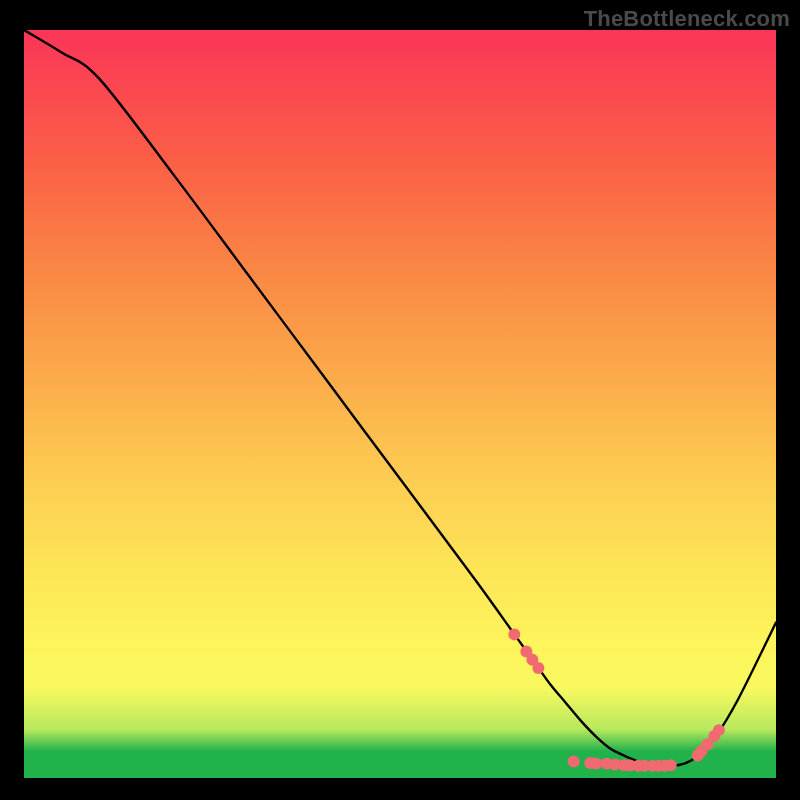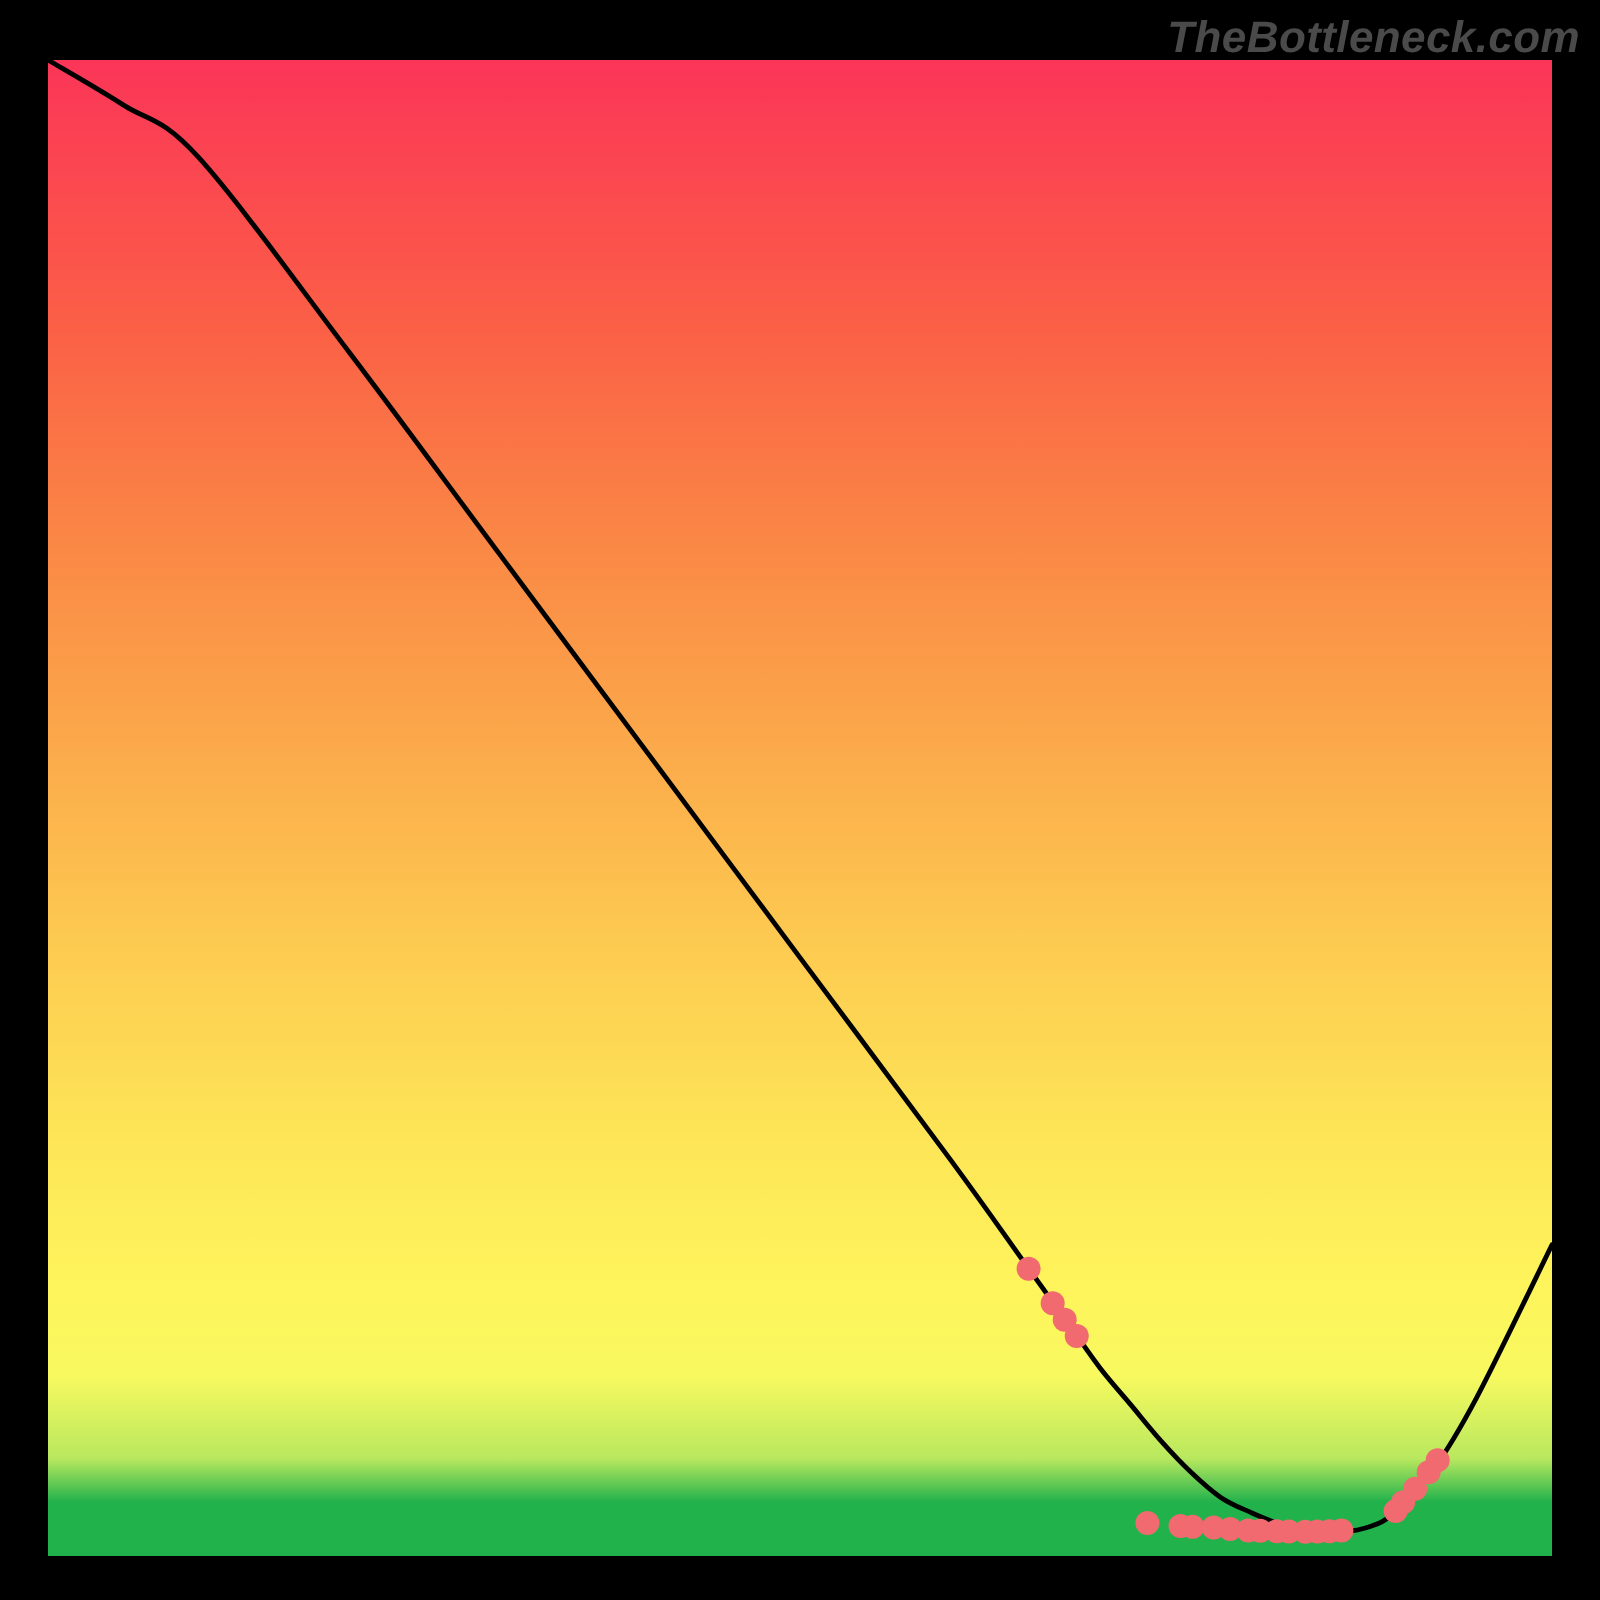--- a/index.html
+++ b/index.html
@@ -1,17 +1,17 @@
 <!DOCTYPE html>
 <html><head>
 <meta charset="utf-8">
 <style>
   * { margin: 0; padding: 0; box-sizing: border-box; }
   html, body { width: 800px; height: 800px; background: #000; overflow: hidden; }
-  .stage { position: relative; width: 800px; height: 800px; font-style: italic; }
+  .stage { position: relative; width: 800px; height: 800px; }
   .watermark {
     position: absolute;
     top: 6px;
     right: 10px;
     font-family: Arial, Helvetica, sans-serif;
     font-size: 22px;
     font-weight: 600;
     color: #4a4a4a;
     letter-spacing: 0.2px;
     z-index: 4;

